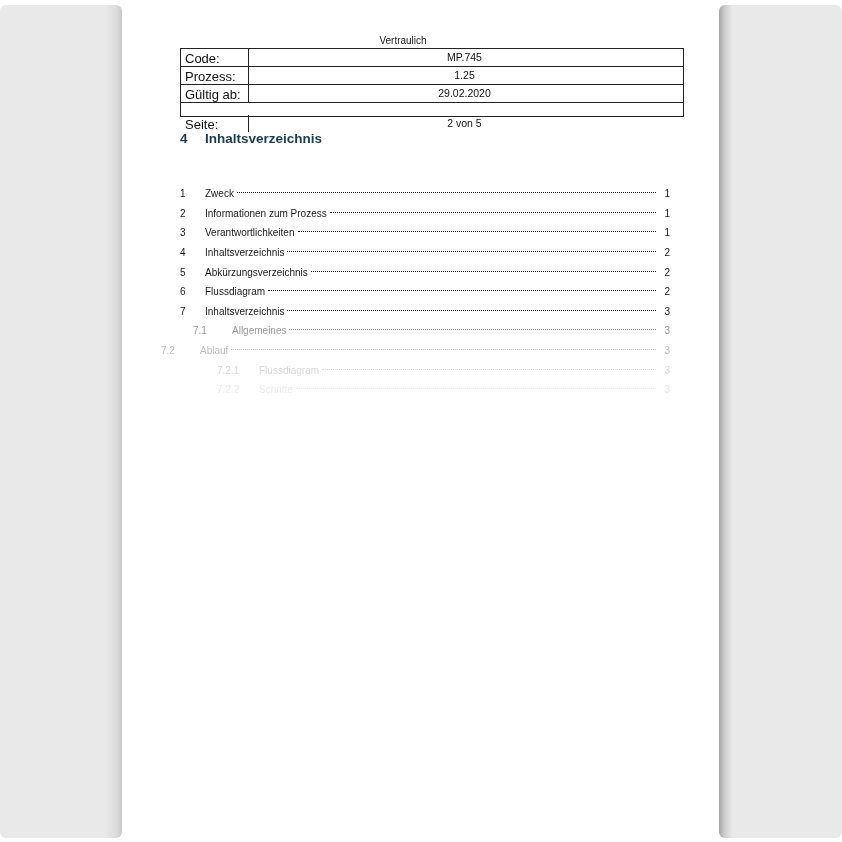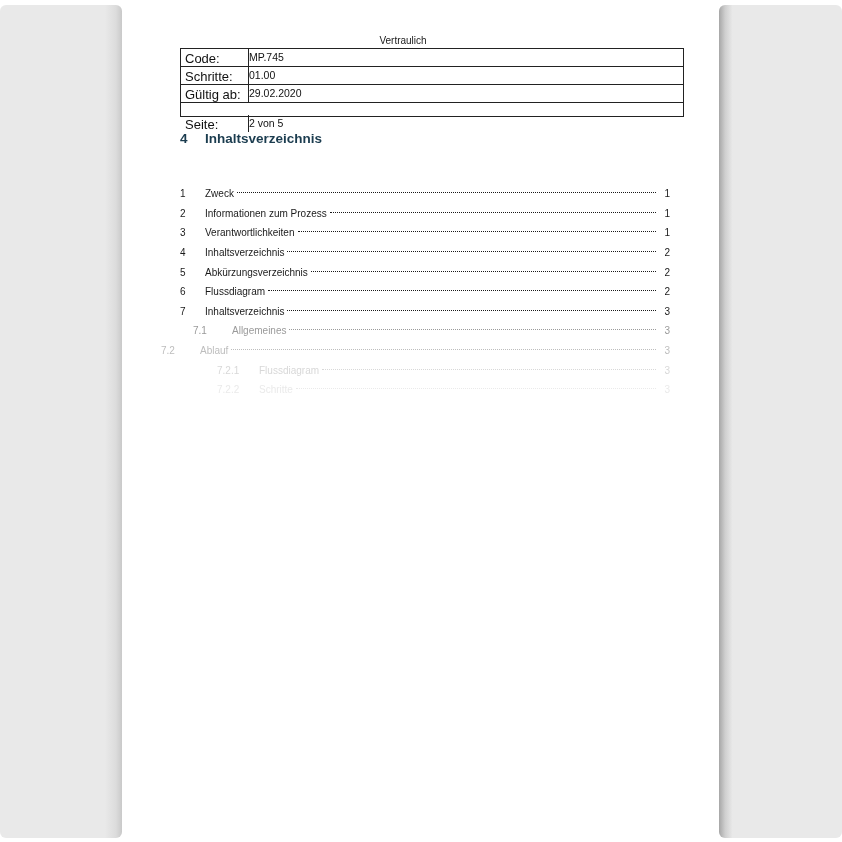--- a/index.html
+++ b/index.html
@@ -42,21 +42,21 @@
     transform:scaleX(0.78);transform-origin:left top;white-space:nowrap;
   }
   .clip-icon{position:absolute;left:104px;top:9px;}
   .meta-rows{flex:1;display:flex;flex-direction:column;}
   .meta-row{flex:1;display:flex;border-bottom:1px solid #222;box-sizing:border-box;}
   .meta-row:last-child{border-bottom:none;margin-top:12px;}
   .meta-label{
     width:68px;border-right:1px solid #222;box-sizing:border-box;
     font-size:13px;color:#111;padding:2px 0 0 4px;
   }
-  .meta-value{flex:1;text-align:left;font-size:10.5px;color:#111;padding:2px 3px 0 0;}
+  .meta-value{flex:1;text-align:center;font-size:10.5px;color:#111;padding:2px 3px 0 0;}
   
   .heading{
     position:absolute;left:58px;top:131px;display:flex;
     font-size:13.5px;font-weight:bold;color:#1b3c4f;
   }
   .heading-num{width:25px;}
   
   .toc{position:absolute;left:0;top:184px;width:548px;}
   .toc-row{
     display:flex;align-items:center;height:19.6px;
@@ -84,22 +84,22 @@
 
   <div class="confidential">Vertraulich</div>
 
   <div class="meta-table">
     <div class="meta-rows">
       <div class="meta-row">
         <div class="meta-label">Code:</div>
         <div class="meta-value">MP.745</div>
       </div>
       <div class="meta-row">
-        <div class="meta-label">Schritte:</div>
-        <div class="meta-value">01.00</div>
+        <div class="meta-label">Prozess:</div>
+        <div class="meta-value">1.25</div>
       </div>
       <div class="meta-row">
         <div class="meta-label">Gültig ab:</div>
         <div class="meta-value">29.02.2020</div>
       </div>
       <div class="meta-row">
         <div class="meta-label">Seite:</div>
         <div class="meta-value">2 von 5</div>
       </div>
     </div>

